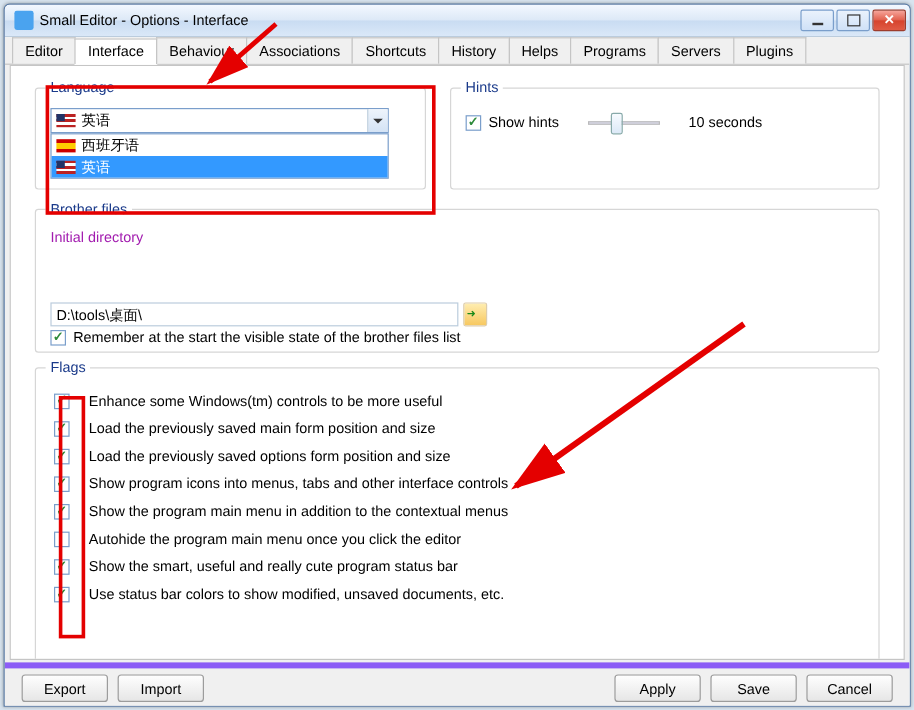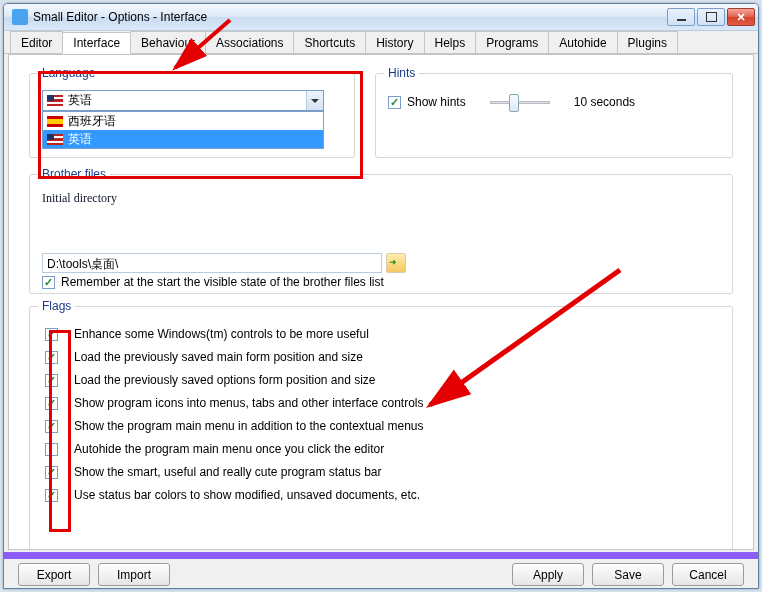--- a/index.html
+++ b/index.html
@@ -53,30 +53,30 @@
 
 .checkbox-row { display:flex; align-items:center; padding: 2px 0 4px; gap:6px;}
 .cb { width:13px; height:13px; border:1px solid #7a9ecb; background:#fff; display:flex; align-items:center; justify-content:center;}
 .cb.checked::after { content:"✓"; color:#2d8a3a; font-size:11px; font-weight:bold; line-height:1;}
 
 .slider { width:60px; height:20px; display:inline-flex; align-items:center; margin: 0 18px;}
 .slider-track { width:100%; height:3px; background:#dde; border:1px solid #bbb; position:relative;}
 .slider-thumb { position:absolute; width:10px; height:18px; background:linear-gradient(#f7fbff,#dce9f7); border:1px solid #8aa; top:-8px; left:18px; border-radius:2px;}
 
 .brother .legend { color:#1a3a8a;}
-.label-sm { color:#0f172a; font-size:12px; margin-bottom: 3px; display:block;font-family:Liberation Serif, serif;}
+.label-sm { color:#a21caf; font-size:12px; margin-bottom: 3px; display:block;}
 .path-row { display:flex; align-items:center; gap:4px;margin-top:47px;}
 .path-input { flex:0 0 340px; height:20px; border:1px solid #bcd; background:#fff; padding:2px 4px;}
 .folder-btn { width:20px; height:20px; border:1px solid #dca; background:linear-gradient(#ffedb0,#f7c860); border-radius:2px;}
 .folder-btn.green-arrow::after{ content:"➜"; color:#1a8a1a; font-size:9px; margin-left:2px;}
 
 .flags-set { height: 286px;}
 .flags-set .checkbox-row { padding: 4px 0 5px 3px; gap: 16px;}
 
-.button-bar { position:absolute; bottom:0; left:0; right:0; height:38px; background:#f0f0f0; border-top:7px solid #8b5cf6; display:flex; align-items:center; padding: 0 14px;}
+.button-bar { position:absolute; bottom:0; left:0; right:0; height:38px; background:#f0f0f0; border-top:5px solid #8b5cf6; display:flex; align-items:center; padding: 0 14px;}
 .btn { min-width:72px; height:23px; border:1px solid #9c9c9c; background:linear-gradient(#fefefe,#e6e6e6); border-radius:3px; padding:0 10px; font-size:12px;}
 .spacer{ flex:1;}
 
 
 .annot { position:absolute; border:3px solid #e40000; z-index:10; pointer-events:none;}
 .annot1 { left:38px; top:71px; width:325px; height:108px;}
 .annot2 { left:49px; top:330px; width:22px; height:202px;}
 svg.arrows { position:absolute; left:0; top:0; z-index:11; pointer-events:none;}
 </style>
 </head>
@@ -100,21 +100,21 @@
 
     <div class="tabs" id="tabstrip">
         <div class="tab">Editor</div>
         <div class="tab active">Interface</div>
         <div class="tab">Behaviour</div>
         <div class="tab">Associations</div>
         <div class="tab">Shortcuts</div>
         <div class="tab">History</div>
         <div class="tab">Helps</div>
         <div class="tab">Programs</div>
-        <div class="tab">Autohide</div>
+        <div class="tab">Servers</div>
         <div class="tab">Plugins</div>
       </div>
 
     <div class="content">
 
       <div class="top-row">
         <div class="fieldset">
           <div class="legend">Language</div>
           <div class="combo">
             <span class="flag flag-us"></span>

